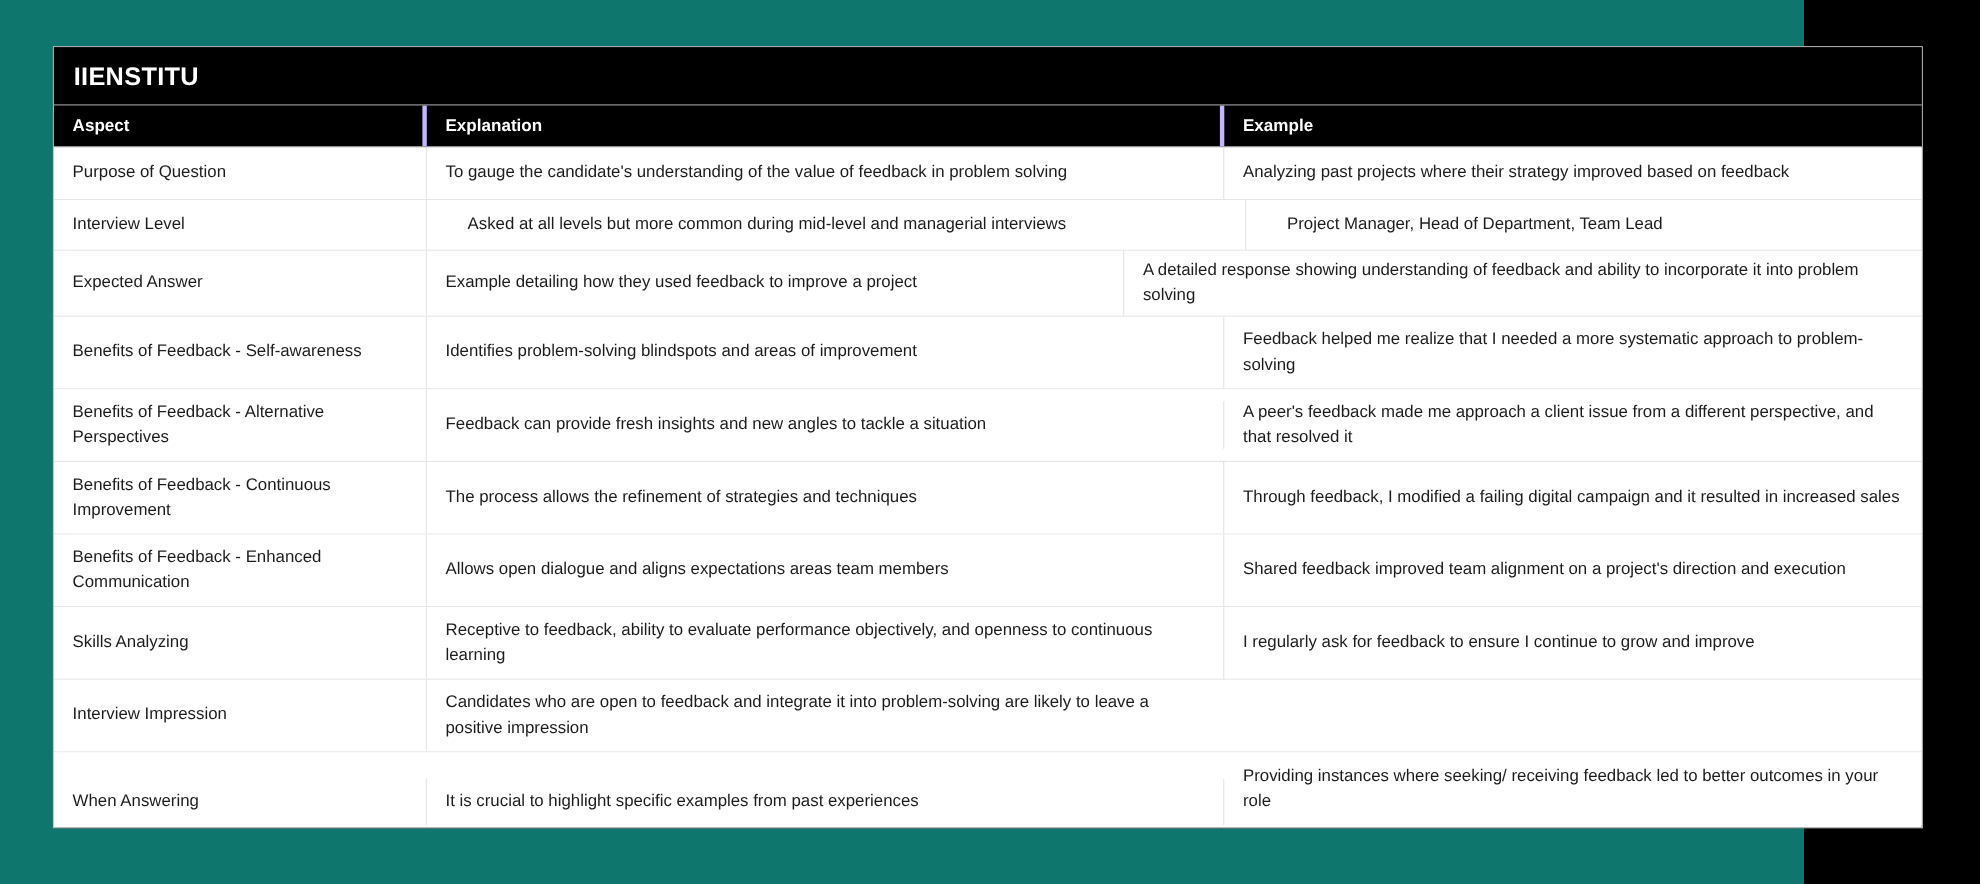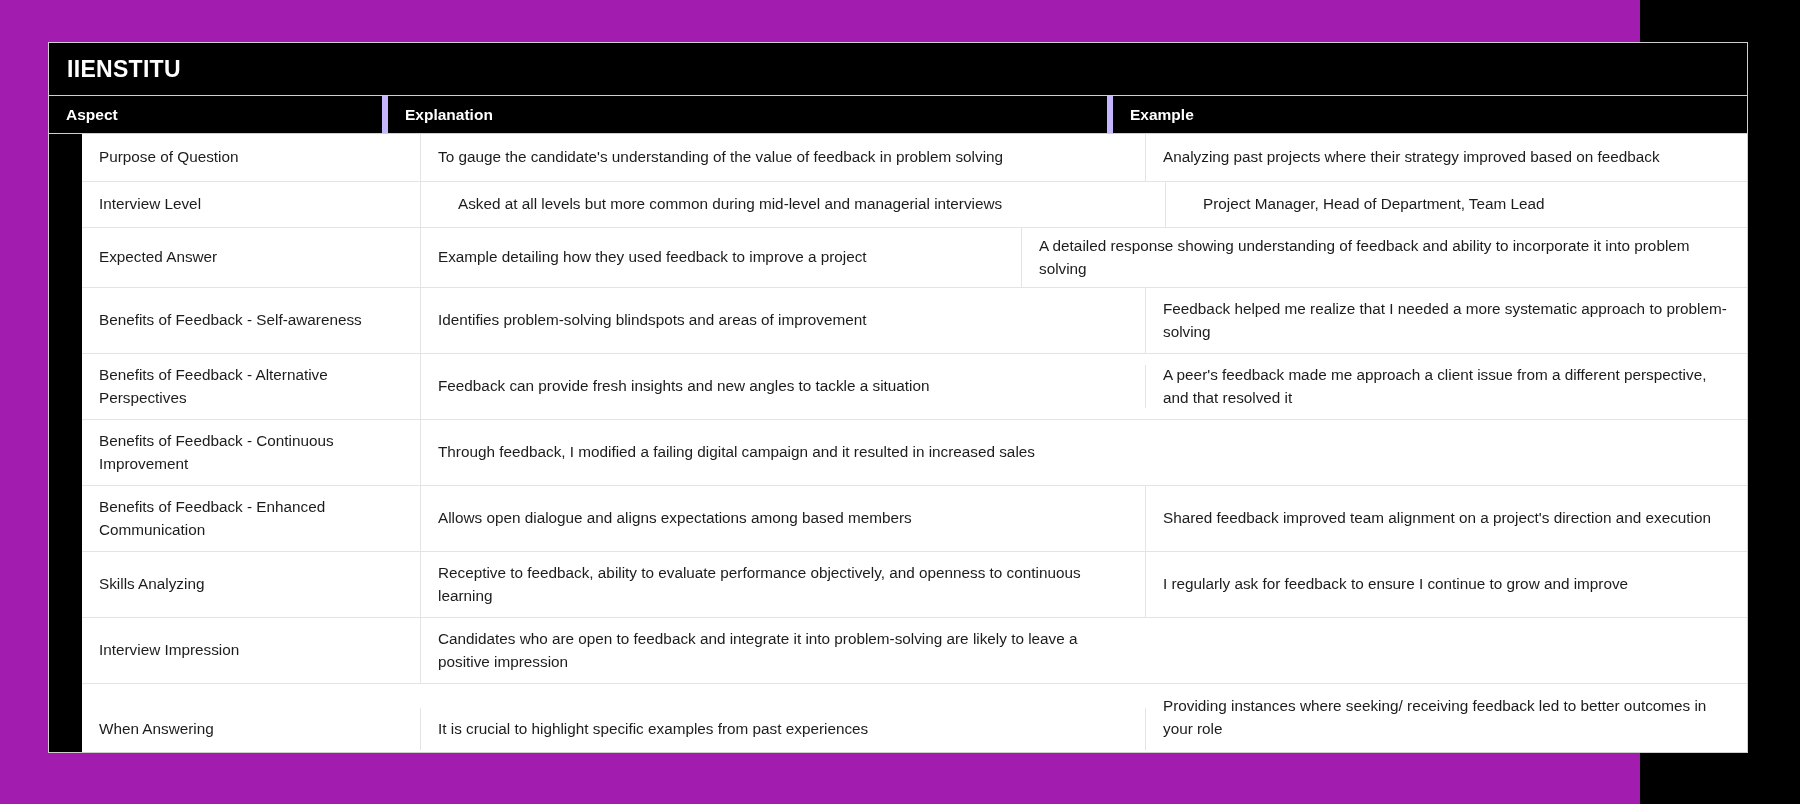--- a/index.html
+++ b/index.html
@@ -14,21 +14,21 @@
 
   body {
     font-family: "Liberation Sans", sans-serif;
     -webkit-font-smoothing: antialiased;
   }
 
   .page {
     position: relative;
     width: 1640px;
     height: 804px;
-    background: #a21caf;
+    background: #0f766e;
   }
 
   .table-frame {
     position: absolute;
     left: 48px;
     top: 42px;
     width: 1700px;
     height: 711px;
     background: #000000;
     border: 1px solid #cfcfcf;
@@ -63,32 +63,31 @@
     border-bottom: 1px solid #cfcfcf;
   }
 
   .head-cell {
     color: #ffffff;
     font-size: 15.5px;
     font-weight: bold;
     display: flex;
     align-items: center;
     padding: 0 17px;
-    border-right: 6px solid #c4b5fd;
+    border-right: 4px solid #c4b5fd;
     height: 100%;
   }
   .head-cell:last-child { border-right: none; }
 
   
   .body-rows {
     flex: 1 1 auto;
     display: flex;
     flex-direction: column;
     background: #ffffff;
-    margin-left: 33px;
   }
 
   .row {
     display: flex;
     background: #ffffff;
     border-bottom: 1px solid #e4e4e4;
     min-height: 0;
   }
   .row:last-child { border-bottom: none; align-items: flex-end; }
 
@@ -165,26 +164,27 @@
       </div>
 
       <div class="row h5">
         <div class="cell c-aspect">Benefits of Feedback - Alternative Perspectives</div>
         <div class="cell c-explanation">Feedback can provide fresh insights and new angles to tackle a situation</div>
         <div class="cell c-example">A peer's feedback made me approach a client issue from a different perspective, and that resolved it</div>
       </div>
 
       <div class="row h6">
         <div class="cell c-aspect">Benefits of Feedback - Continuous Improvement</div>
+        <div class="cell c-explanation">The process allows the refinement of strategies and techniques</div>
         <div class="cell c-example">Through feedback, I modified a failing digital campaign and it resulted in increased sales</div>
       </div>
 
       <div class="row h7">
         <div class="cell c-aspect">Benefits of Feedback - Enhanced Communication</div>
-        <div class="cell c-explanation">Allows open dialogue and aligns expectations among based members</div>
+        <div class="cell c-explanation">Allows open dialogue and aligns expectations areas team members</div>
         <div class="cell c-example">Shared feedback improved team alignment on a project's direction and execution</div>
       </div>
 
       <div class="row h8">
         <div class="cell c-aspect">Skills Analyzing</div>
         <div class="cell c-explanation">Receptive to feedback, ability to evaluate performance objectively, and openness to continuous learning</div>
         <div class="cell c-example">I regularly ask for feedback to ensure I continue to grow and improve</div>
       </div>
 
       <div class="row h9">

